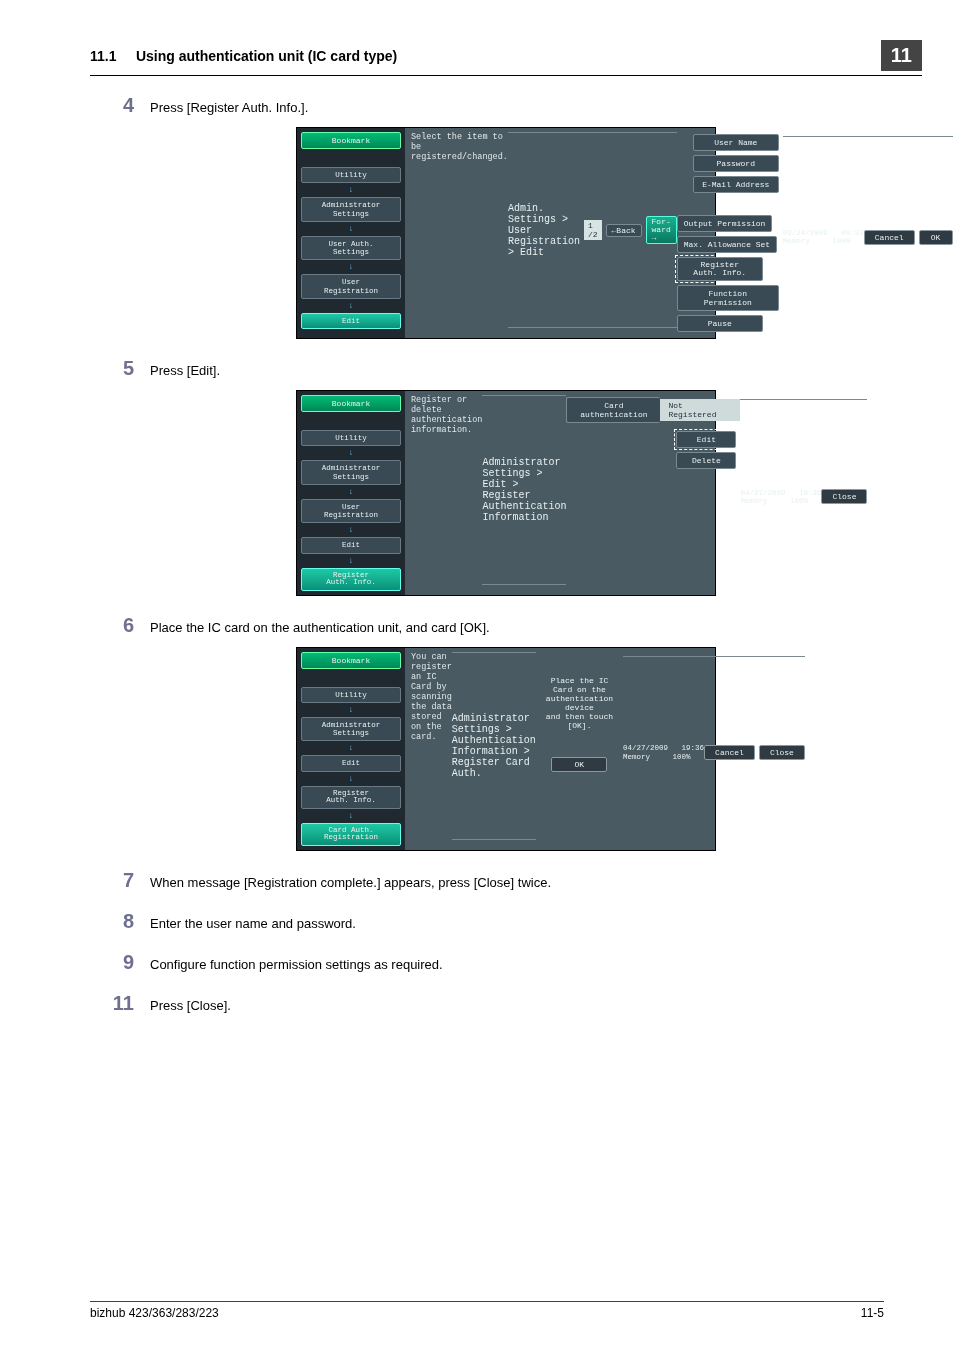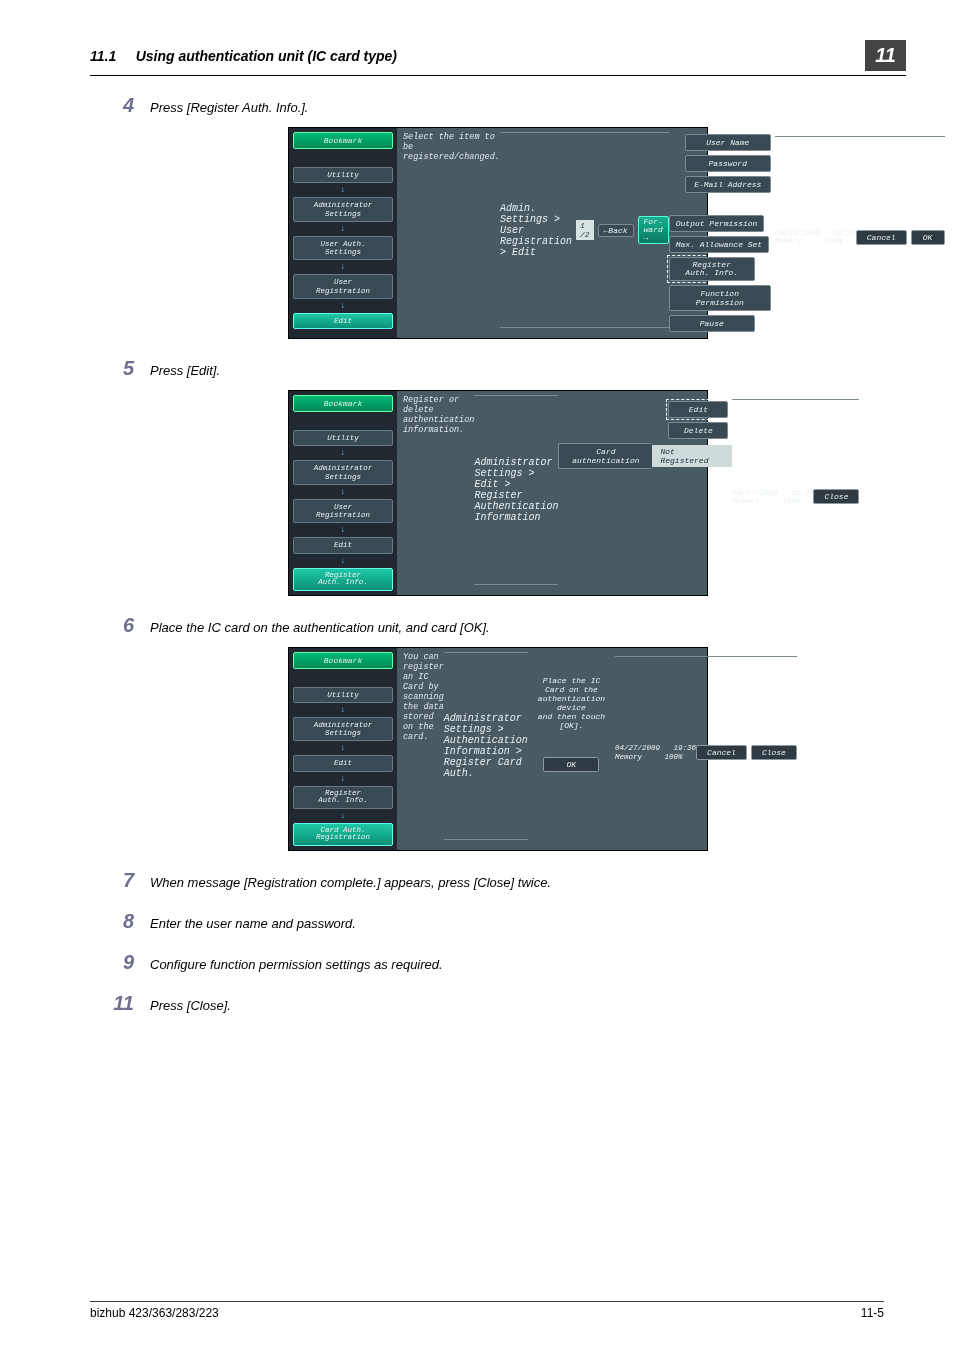--- a/index.html
+++ b/index.html
@@ -6,22 +6,21 @@
   body {
     font-family: Arial, Helvetica, sans-serif;
     width: 954px;
     height: 1350px;
     background: #fff;
     color: #000;
     position: relative;
     font-size: 13px;
   }
   .page {
-    padding: 40px 48px 0 90px;
-    font-style: italic;
+    padding: 40px 32px 0 90px;
   }
   .header-row {
     display: flex;
     align-items: center;
     justify-content: space-between;
     border-bottom: 1px solid #000;
     padding-bottom: 4px;
   }
   .header-left { font-weight: bold; font-size: 14px; }
   .header-num { font-weight: bold; }
@@ -274,27 +273,27 @@
         <div class="side-arrow">↓</div>
         <div class="side-item active" style="white-space:pre-line; line-height:1;">Register
 Auth. Info.</div>
       </div>
       <div class="ds-main">
         <div class="ds-title">Register or delete authentication information.</div>
         <div class="ds-crumb-row">
           <div class="ds-crumb">Administrator Settings &gt; Edit &gt; Register Authentication Information</div>
         </div>
         <div class="ds-body">
+          <div style="display:flex; align-items:center; gap:0;">
+            <span class="field-btn" style="margin-right:0;border-right:none;">Card authentication</span>
+            <span class="readonly-val">Not Registered</span>
+          </div>
           <div style="padding-left:110px; margin-top:4px;">
             <span class="field-btn dotted" style="min-width:60px">Edit</span>
             <span class="field-btn" style="min-width:60px">Delete</span>
-          </div>
-          <div style="display:flex; align-items:center; gap:0;">
-            <span class="field-btn" style="margin-right:0;border-right:none;">Card authentication</span>
-            <span class="readonly-val">Not Registered</span>
           </div>
           <div style="height:64px"></div>
         </div>
         <div class="ds-footer">
           <div class="ds-foot-left">
             <span>04/27/2009</span>&nbsp;&nbsp;&nbsp;<span>19:36</span><br>
             <span>Memory</span>&nbsp;&nbsp;&nbsp;&nbsp;&nbsp;<span>100%</span>
           </div>
           <div class="ds-foot-right">
             <div class="btn3d">Close</div>

